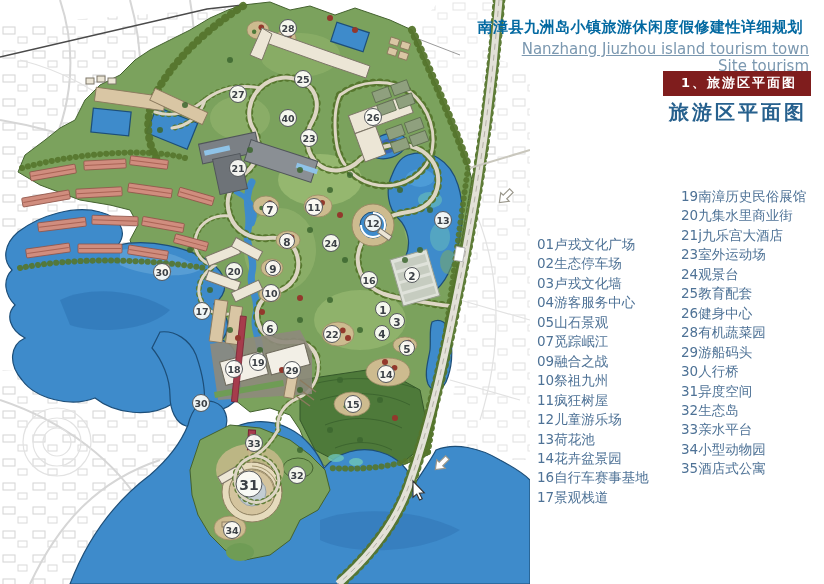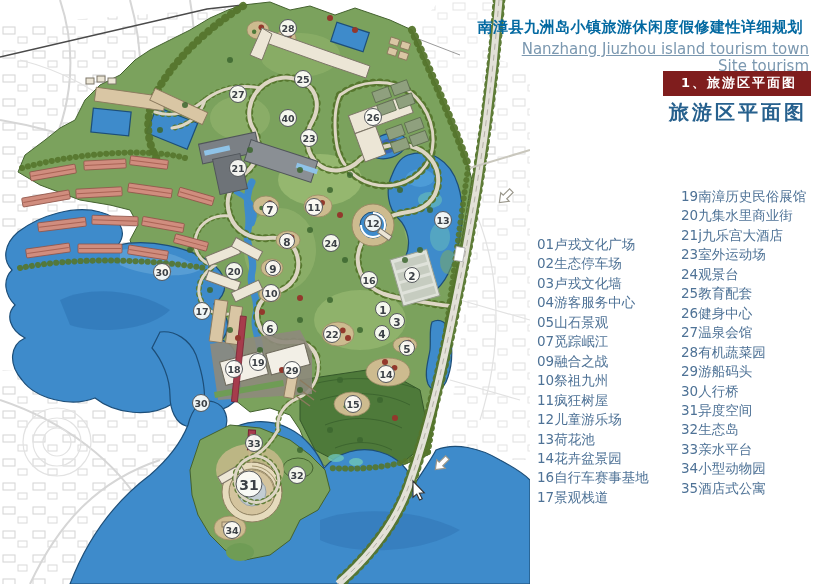--- a/index.html
+++ b/index.html
@@ -546,21 +546,20 @@
       <li>17景观栈道</li>
     </ul>
   <ul class="legend right">
       <li>19南漳历史民俗展馆</li>
       <li>20九集水里商业街</li>
       <li>21j九乐宫大酒店</li>
       <li>23室外运动场</li>
       <li>24观景台</li>
       <li>25教育配套</li>
       <li>26健身中心</li>
-      <li>27温泉会馆</li>
       <li>28有机蔬菜园</li>
       <li>29游船码头</li>
       <li>30人行桥</li>
       <li>31异度空间</li>
       <li>32生态岛</li>
       <li>33亲水平台</li>
       <li>34小型动物园</li>
       <li>35酒店式公寓</li>
     </ul>
 </div>

